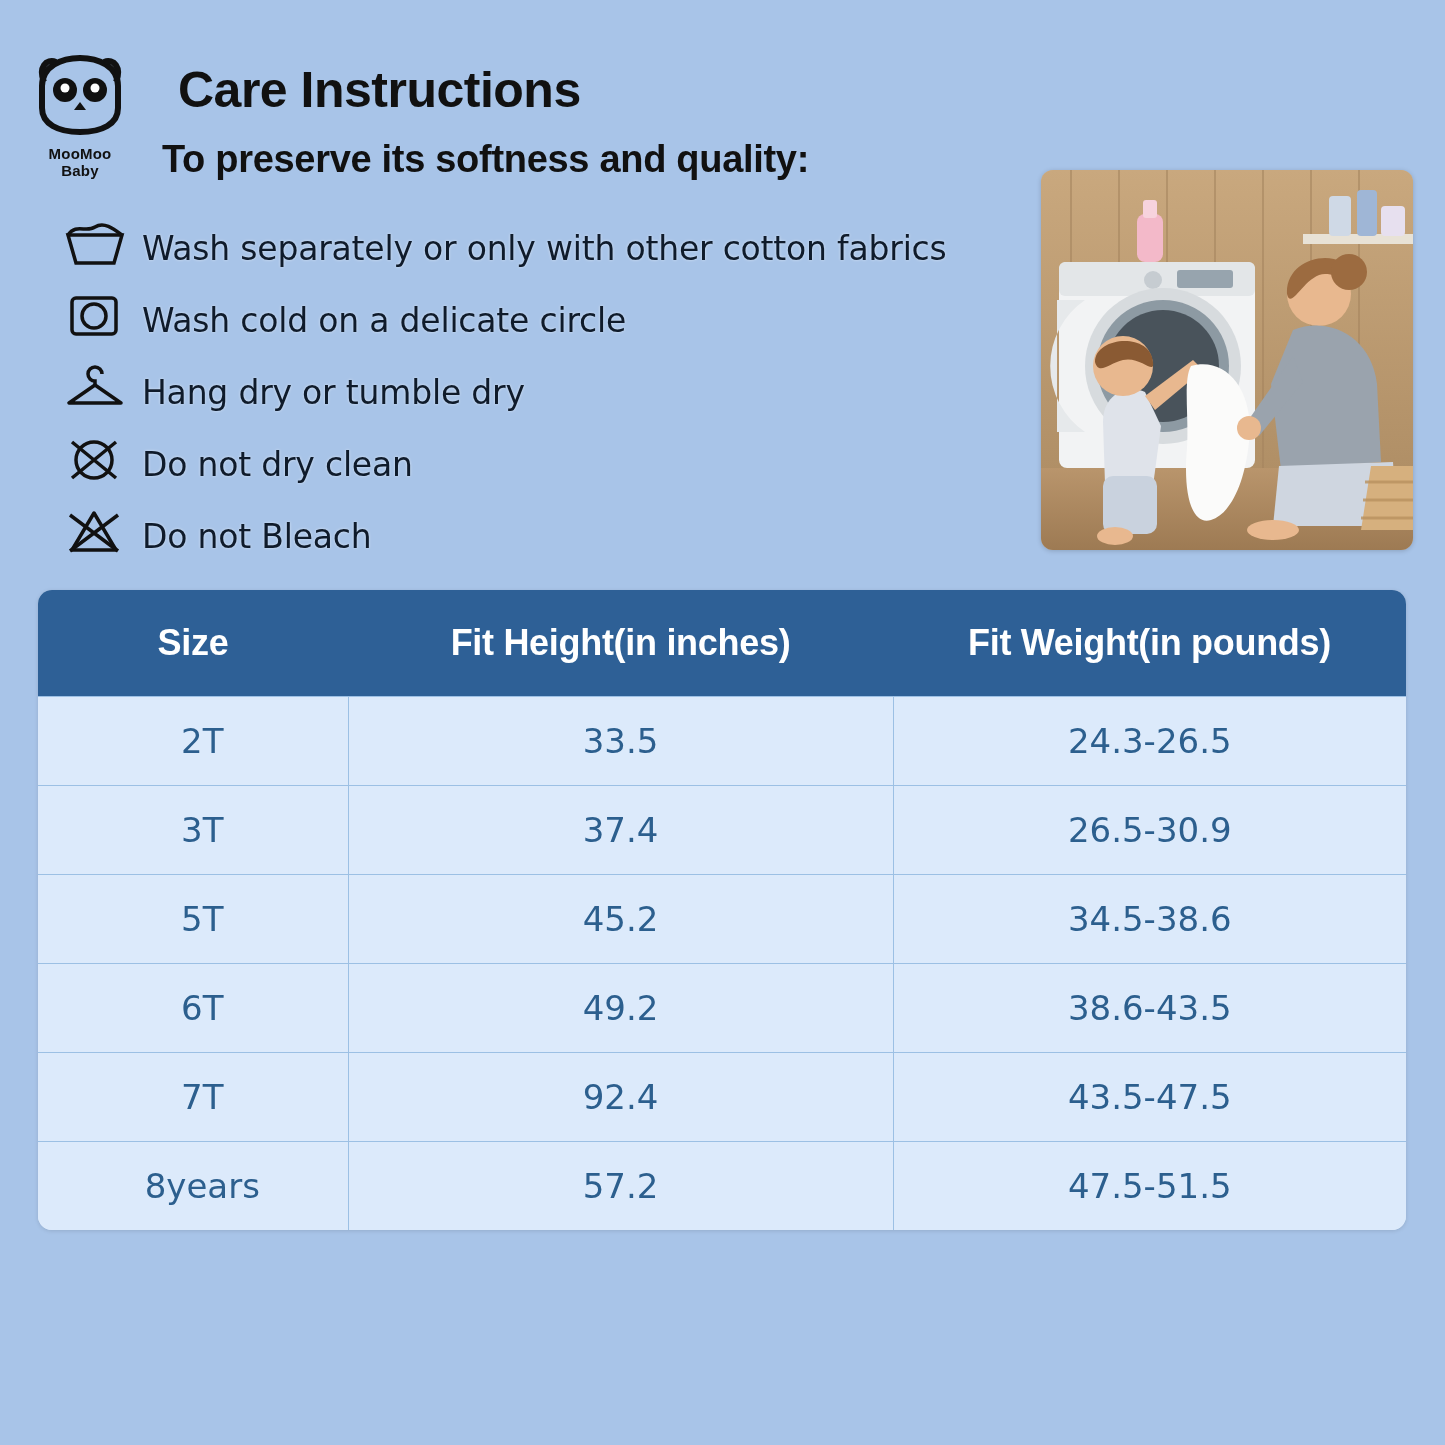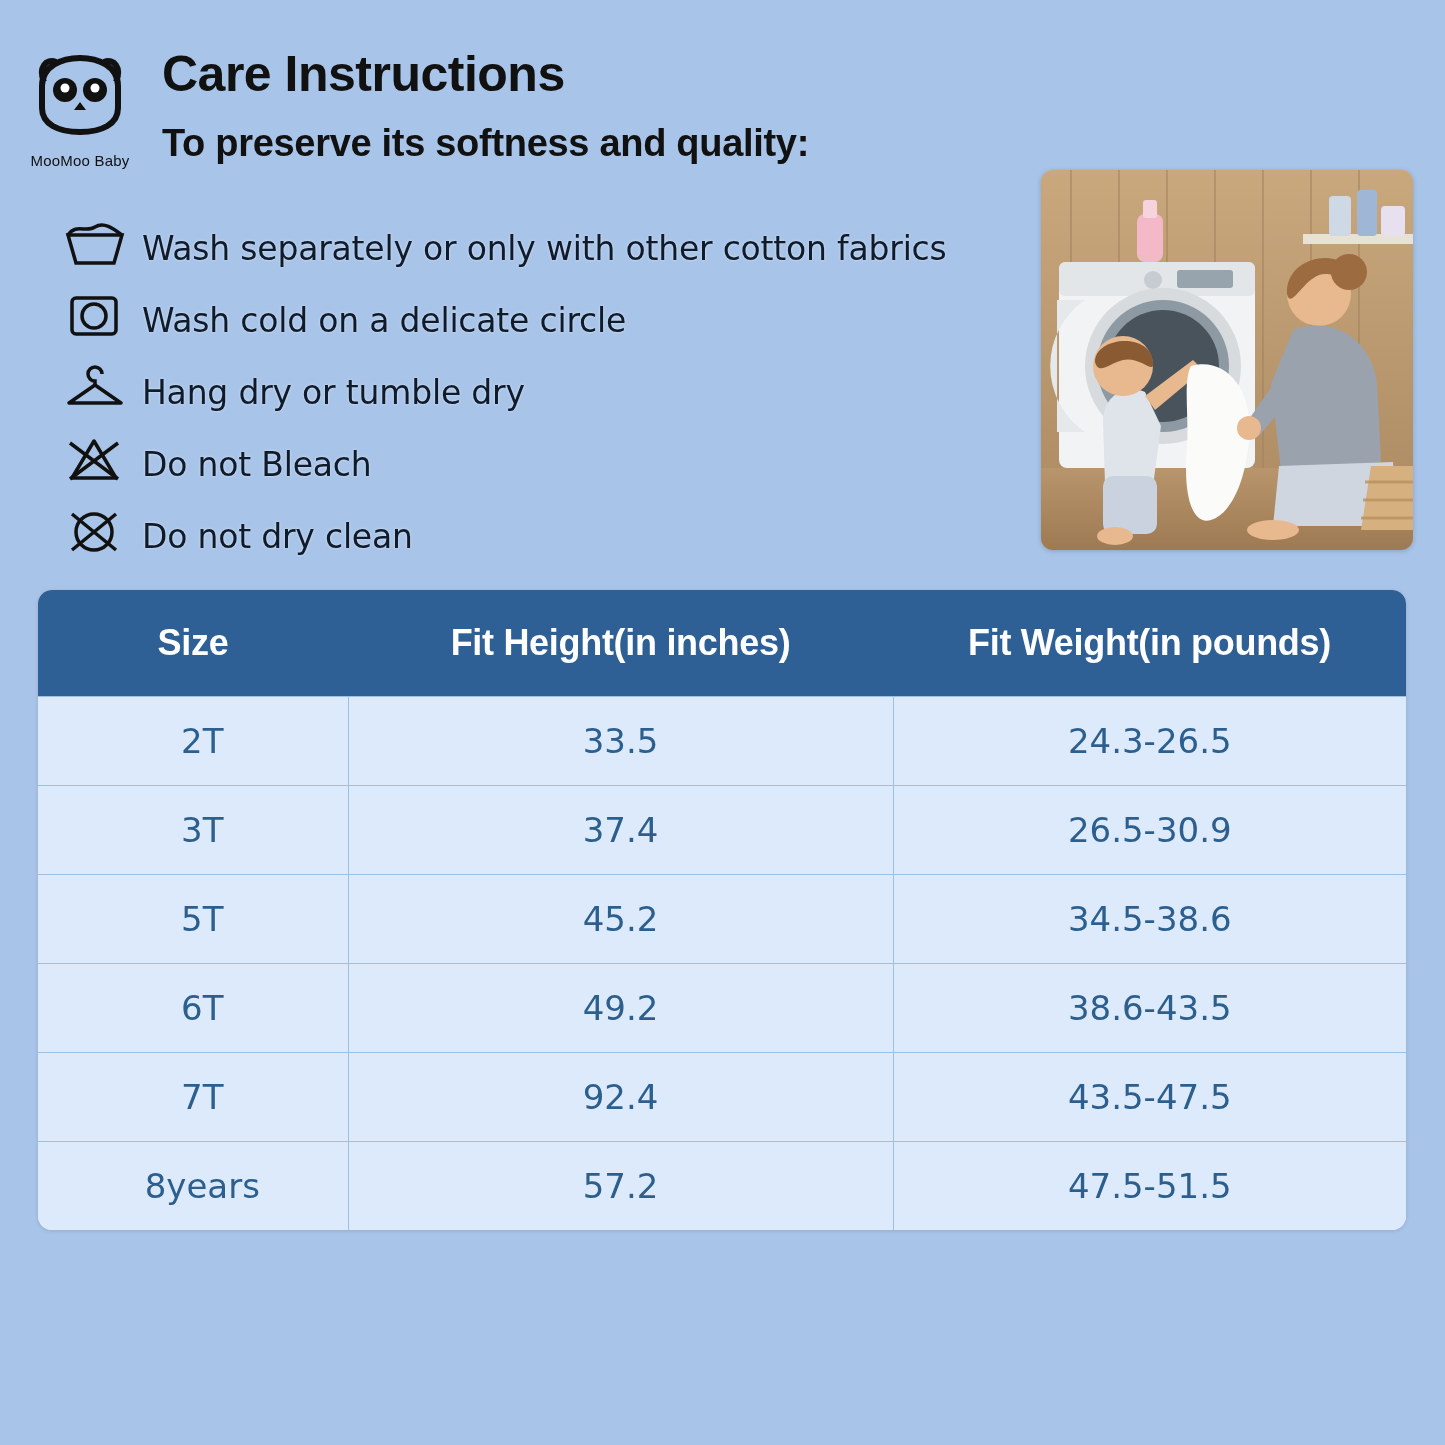--- a/index.html
+++ b/index.html
@@ -27,36 +27,36 @@
     position: absolute;
     left: 28px;
     top: 52px;
     width: 104px;
     height: 112px;
     text-align: center;
   }
   .logo svg { display: block; margin: 0 auto; }
   .logo-text {
     font-size: 15px;
-    font-weight: normal;
+    font-weight: bold;
     color: #111;
     letter-spacing: 0.2px;
-    margin-top: 14px;
+    margin-top: 7px;
   }
   .title-block {
     position: absolute;
     left: 162px;
     top: 48px;
   }
   .main-title {
     font-size: 50px;
     font-weight: bold;
     color: #111;
     line-height: 1.05;
-    margin: 0;
+    margin: 16px;
     letter-spacing: -0.5px;
   }
   .sub-title {
     font-size: 38px;
     font-weight: bold;
     color: #111;
     line-height: 1.15;
     margin: 21px 0 0 0;
     letter-spacing: -0.3px;
   }
@@ -207,35 +207,35 @@
         <path d="M31 22 L31 16 A7 7 0 1 1 38 9" fill="none" stroke="#111" stroke-width="3.5"></path>
         <path d="M31 20 L5 38 L57 38 Z" fill="none" stroke="#111" stroke-width="3.5" stroke-linejoin="round"></path>
       </svg>
     </span>
     <span class="care-label">Hang dry or tumble dry</span>
   </div>
 
   <div class="care-row">
     <span class="care-icon">
       <svg width="62" height="46" viewBox="0 0 62 46">
+        <circle cx="30" cy="23" r="18" fill="none" stroke="#111" stroke-width="3.5"></circle>
+        <path d="M8 5 L52 41 M52 5 L8 41" stroke="#111" stroke-width="3.5"></path>
+      </svg>
+    </span>
+    <span class="care-label">Do not dry clean</span>
+  </div>
+
+  <div class="care-row">
+    <span class="care-icon">
+      <svg width="62" height="46" viewBox="0 0 62 46">
         <path d="M30 4 L52 41 L8 41 Z" fill="none" stroke="#111" stroke-width="3.5" stroke-linejoin="round"></path>
         <path d="M6 6 L54 42 M54 6 L6 42" stroke="#111" stroke-width="3.5"></path>
       </svg>
     </span>
     <span class="care-label">Do not Bleach</span>
-  </div>
-
-  <div class="care-row">
-    <span class="care-icon">
-      <svg width="62" height="46" viewBox="0 0 62 46">
-        <circle cx="30" cy="23" r="18" fill="none" stroke="#111" stroke-width="3.5"></circle>
-        <path d="M8 5 L52 41 M52 5 L8 41" stroke="#111" stroke-width="3.5"></path>
-      </svg>
-    </span>
-    <span class="care-label">Do not dry clean</span>
   </div>
 </div>
 
 <div class="photo">
   <svg width="372" height="380" viewBox="0 0 372 380">
     <defs>
       <linearGradient id="wood" x1="0" y1="0" x2="0" y2="1">
         <stop offset="0" stop-color="#c9a87e"></stop>
         <stop offset="1" stop-color="#b08f66"></stop>
       </linearGradient>

